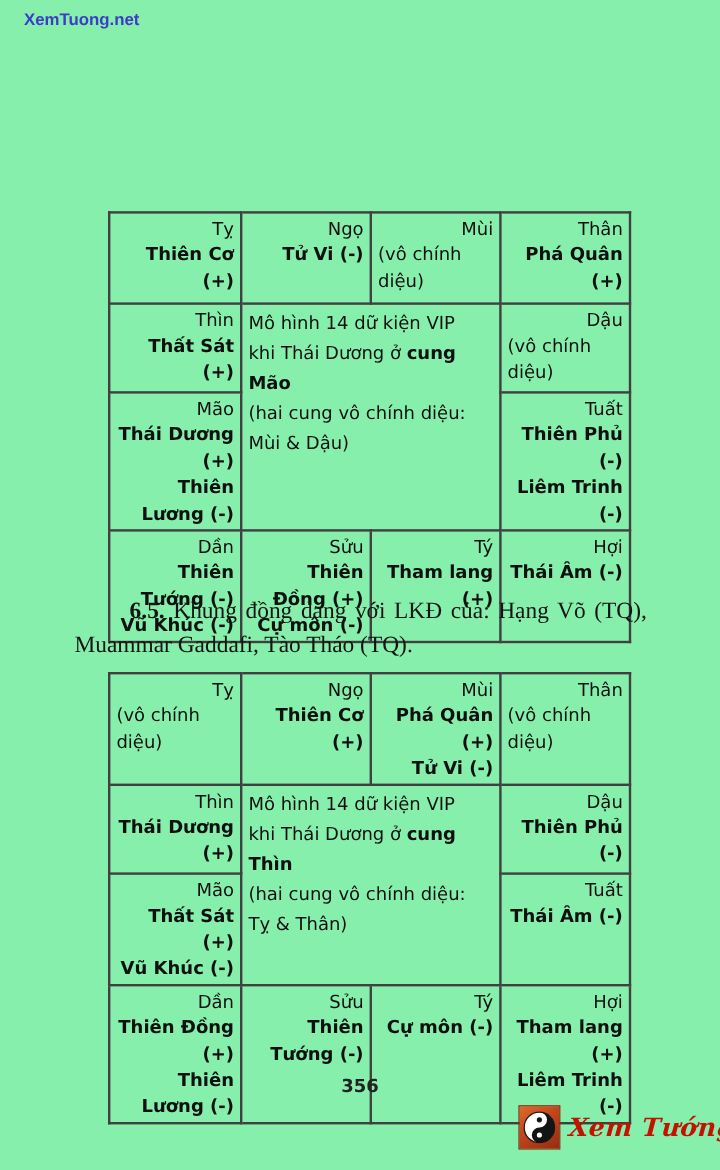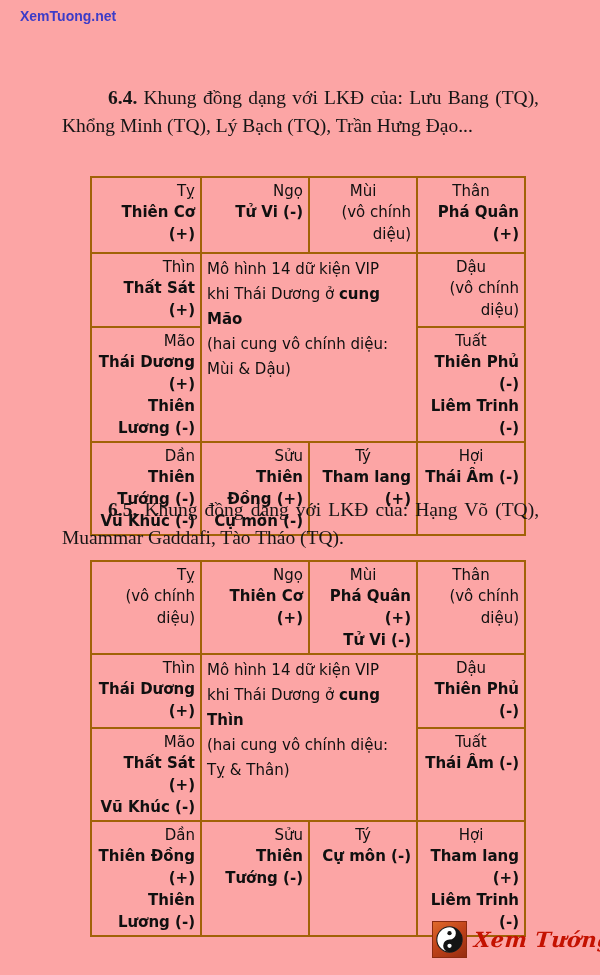--- a/index.html
+++ b/index.html
@@ -1,38 +1,38 @@
 <!DOCTYPE html>
 <html><head>
 <meta charset="utf-8">
 <style>
   html,body{margin:0;padding:0;background:#fff;}
-  .sheet{position:relative;width:600px;height:975px;background:#fca5a5;overflow:hidden;
+  .sheet{position:relative;width:600px;height:975px;background:#86efac;overflow:hidden;
          font-family:"Liberation Serif","DejaVu Serif",serif;color:#111;}
 
   .site-link{position:absolute;left:20px;top:8px;font-family:"Liberation Sans","DejaVu Sans",sans-serif;
              font-size:14px;font-weight:700;color:#3c3cc8;text-decoration:none;cursor:pointer;}
 
   .heading{position:absolute;left:62px;width:477px;margin:0;font-size:19.5px;line-height:28px;
            text-align:justify;text-align-last:left;text-indent:46px;color:#151515;}
   .heading-64{top:84px;}
   .heading-65{top:496px;}
   .heading b{font-weight:700;}
 
   table.chart{position:absolute;left:90px;border-collapse:collapse;table-layout:fixed;width:434px;}
   table.chart-64{top:176px;}
   table.chart-65{top:560px;}
-  table.chart td{border:2px solid #a16207;vertical-align:top;padding:3px 5px 2px 5px;
+  table.chart td{border:2px solid #404040;vertical-align:top;padding:3px 5px 2px 5px;
                  font-family:"DejaVu Sans","Liberation Sans",sans-serif;font-size:15px;color:#101010;
                  overflow:hidden;}
   .branch{line-height:20px;font-weight:400;}
   .br-r{text-align:right;}
-  .br-l{text-align:center;}
+  .br-l{text-align:right;}
   .star{font-weight:700;text-align:right;line-height:22px;}
-  .note{font-weight:400;text-align:right;line-height:22px;}
+  .note{font-weight:400;text-align:left;line-height:22px;}
   td.center-cell{vertical-align:middle;text-align:left;line-height:25px;font-weight:400;}
   td.center-cell .bold{font-weight:700;}
 
   .page-number{position:absolute;left:0;top:896px;width:600px;text-align:center;
                font-family:"DejaVu Sans","Liberation Sans",sans-serif;font-size:15px;font-weight:700;color:#222;}
 
   .footer-logo{position:absolute;left:432px;top:921px;display:flex;align-items:center;gap:7px;
                text-decoration:none;cursor:pointer;}
   .logo-box{width:35px;height:37px;background:linear-gradient(145deg,#e06a2c 0%,#c2441a 45%,#962c10 100%);
             border:1px solid #8c2a10;display:flex;align-items:center;justify-content:center;box-sizing:border-box;}
@@ -40,21 +40,20 @@
   .logo-text{font-family:"DejaVu Serif","Liberation Serif",serif;font-style:italic;font-weight:700;
              font-size:21px;color:#c41200;letter-spacing:0.5px;white-space:nowrap;transform:skewX(-4deg);}
 </style>
 </head>
 <body>
 
 <div class="sheet">
 
   <a class="site-link">XemTuong.net</a>
 
-  <p class="heading heading-64"><b>6.4.</b> <span>Khung đồng dạng với LKĐ của: Lưu Bang (TQ), Khổng Minh (TQ), Lý Bạch (TQ), Trần Hưng Đạo...</span></p>
 
   <table class="chart chart-64">
     <colgroup>
         <col style="width:110px">
         <col style="width:108px">
         <col style="width:108px">
         <col style="width:108px">
       </colgroup>
     <tbody>
         <tr style="height:76px">
@@ -198,20 +197,21 @@
       </td>
       <td>
         <div class="branch br-l">Hợi</div>
         <div class="star">Tham lang (+)</div>
         <div class="star">Liêm Trinh (-)</div>
       </td>
     </tr>
   </tbody>
     </table>
 
+  <div class="page-number">356</div>
 
   <a class="footer-logo">
     <span class="logo-box">
       <svg width="27" height="27" viewBox="0 0 100 100">
         <circle cx="50" cy="50" r="47" fill="#ffffff" stroke="#1a1a1a" stroke-width="4"></circle>
         <path d="M50 3 a47 47 0 0 1 0 94 a23.5 23.5 0 0 1 0 -47 a23.5 23.5 0 0 0 0 -47 Z" fill="#141414"></path>
         <circle cx="50" cy="26.5" r="8" fill="#141414"></circle>
         <circle cx="50" cy="73.5" r="8" fill="#ffffff"></circle>
       </svg>
     </span>

